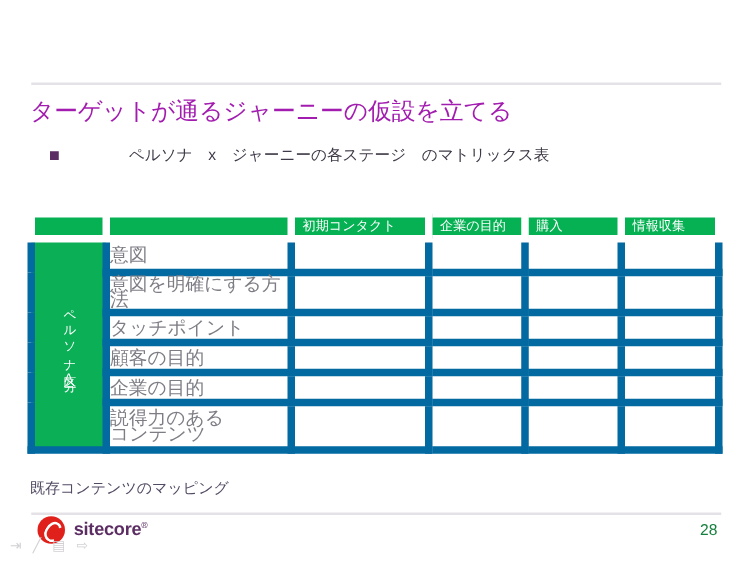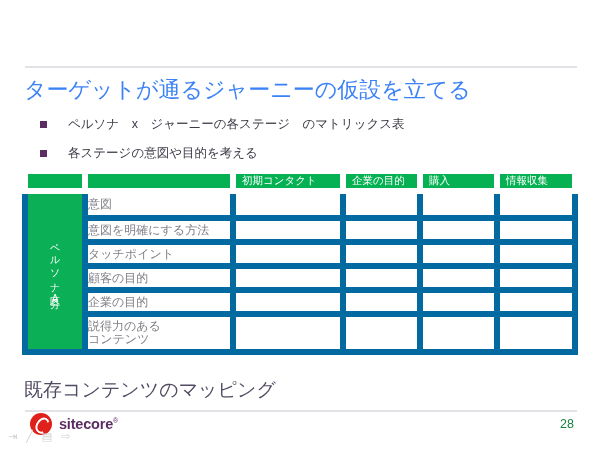--- a/index.html
+++ b/index.html
@@ -19,31 +19,31 @@
     letter-spacing: 0.2px; white-space: nowrap;
   }
   .rule-top {
     position: absolute; left: 25px; top: 66px;
     width: 552px; height: 2px; background: #E4E2E6;
   }
 
   
   .subtitle {
     position: absolute; left: 24px; top: 79px;
-    font-size: 22px; line-height: 22px;
-    color: #3b82f6; font-weight: 400; white-space: nowrap;
+    font-size: 19px; line-height: 22px;
+    color: #a21caf; font-weight: 400; white-space: nowrap;
   }
 
   
   .bullet-row {
     position: absolute; left: 40px;
     display: flex; align-items: center;
     font-size: 12.5px; color: #3F3A47; white-space: nowrap;
   }
-  .bullet-1 { top: 116px; }
+  .bullet-1 { top: 116px; gap: 35px; }
   .bullet-2 { top: 145px; }
   .bullet-mark {
     width: 7px; height: 7px; background: #5C2D63;
     margin-right: 21px; flex: 0 0 auto;
   }
 
   
   .matrix {
     position: absolute; left: 22px; top: 168px;
     width: 550px; border-collapse: collapse;
@@ -76,35 +76,35 @@
     text-align: center; letter-spacing: 1px;
     writing-mode: vertical-rl; text-orientation: upright;
     padding: 4px 0;
   }
   .persona-inner {
     display: inline-block;
     writing-mode: vertical-rl; text-orientation: upright;
     letter-spacing: 2px;
   }
   .row-label {
-    color: #7D7D85; font-size: 12px; line-height: 13px;
+    color: #7D7D85; font-size: 15px; line-height: 13px;
     padding: 3px 0 3px 7px; background: #ffffff;
   }
   .data-cell { background: #ffffff; }
   .r1 { height: 27px; }
   .r2 { height: 24px; }
   .r3 { height: 24px; }
   .r4 { height: 24px; margin-left: 24px; }
   .r5 { height: 24px; }
   .r6 { height: 38px; }
 
   
   .lower-heading {
     position: absolute; left: 24px; top: 379px;
-    font-size: 19px; line-height: 22px;
+    font-size: 12px; line-height: 22px;
     color: #534B63; white-space: nowrap;
   }
   .rule-bottom {
     position: absolute; left: 25px; top: 410px;
     width: 552px; height: 2px; background: #E4E2E6;
   }
 
   
   .logo-wrap {
     position: absolute; left: 30px; top: 413px;
@@ -144,24 +144,20 @@
 
 <div class="slide">
 
   <div class="rule-top"></div>
 
   <div class="subtitle">ターゲットが通るジャーニーの仮設を立てる</div>
 
   <div class="bullet-row bullet-1">
     <span class="bullet-mark"></span>
     <span>ペルソナ　x　ジャーニーの各ステージ　のマトリックス表</span>
-  </div>
-  <div class="bullet-row bullet-2">
-    <span class="bullet-mark"></span>
-    <span>各ステージの意図や目的を考える</span>
   </div>
 
   <table class="matrix">
     <colgroup>
       <col class="col-a">
         <col class="col-b">
         <col class="col-c">
       <col class="col-d">
         <col class="col-e">
         <col class="col-f">

